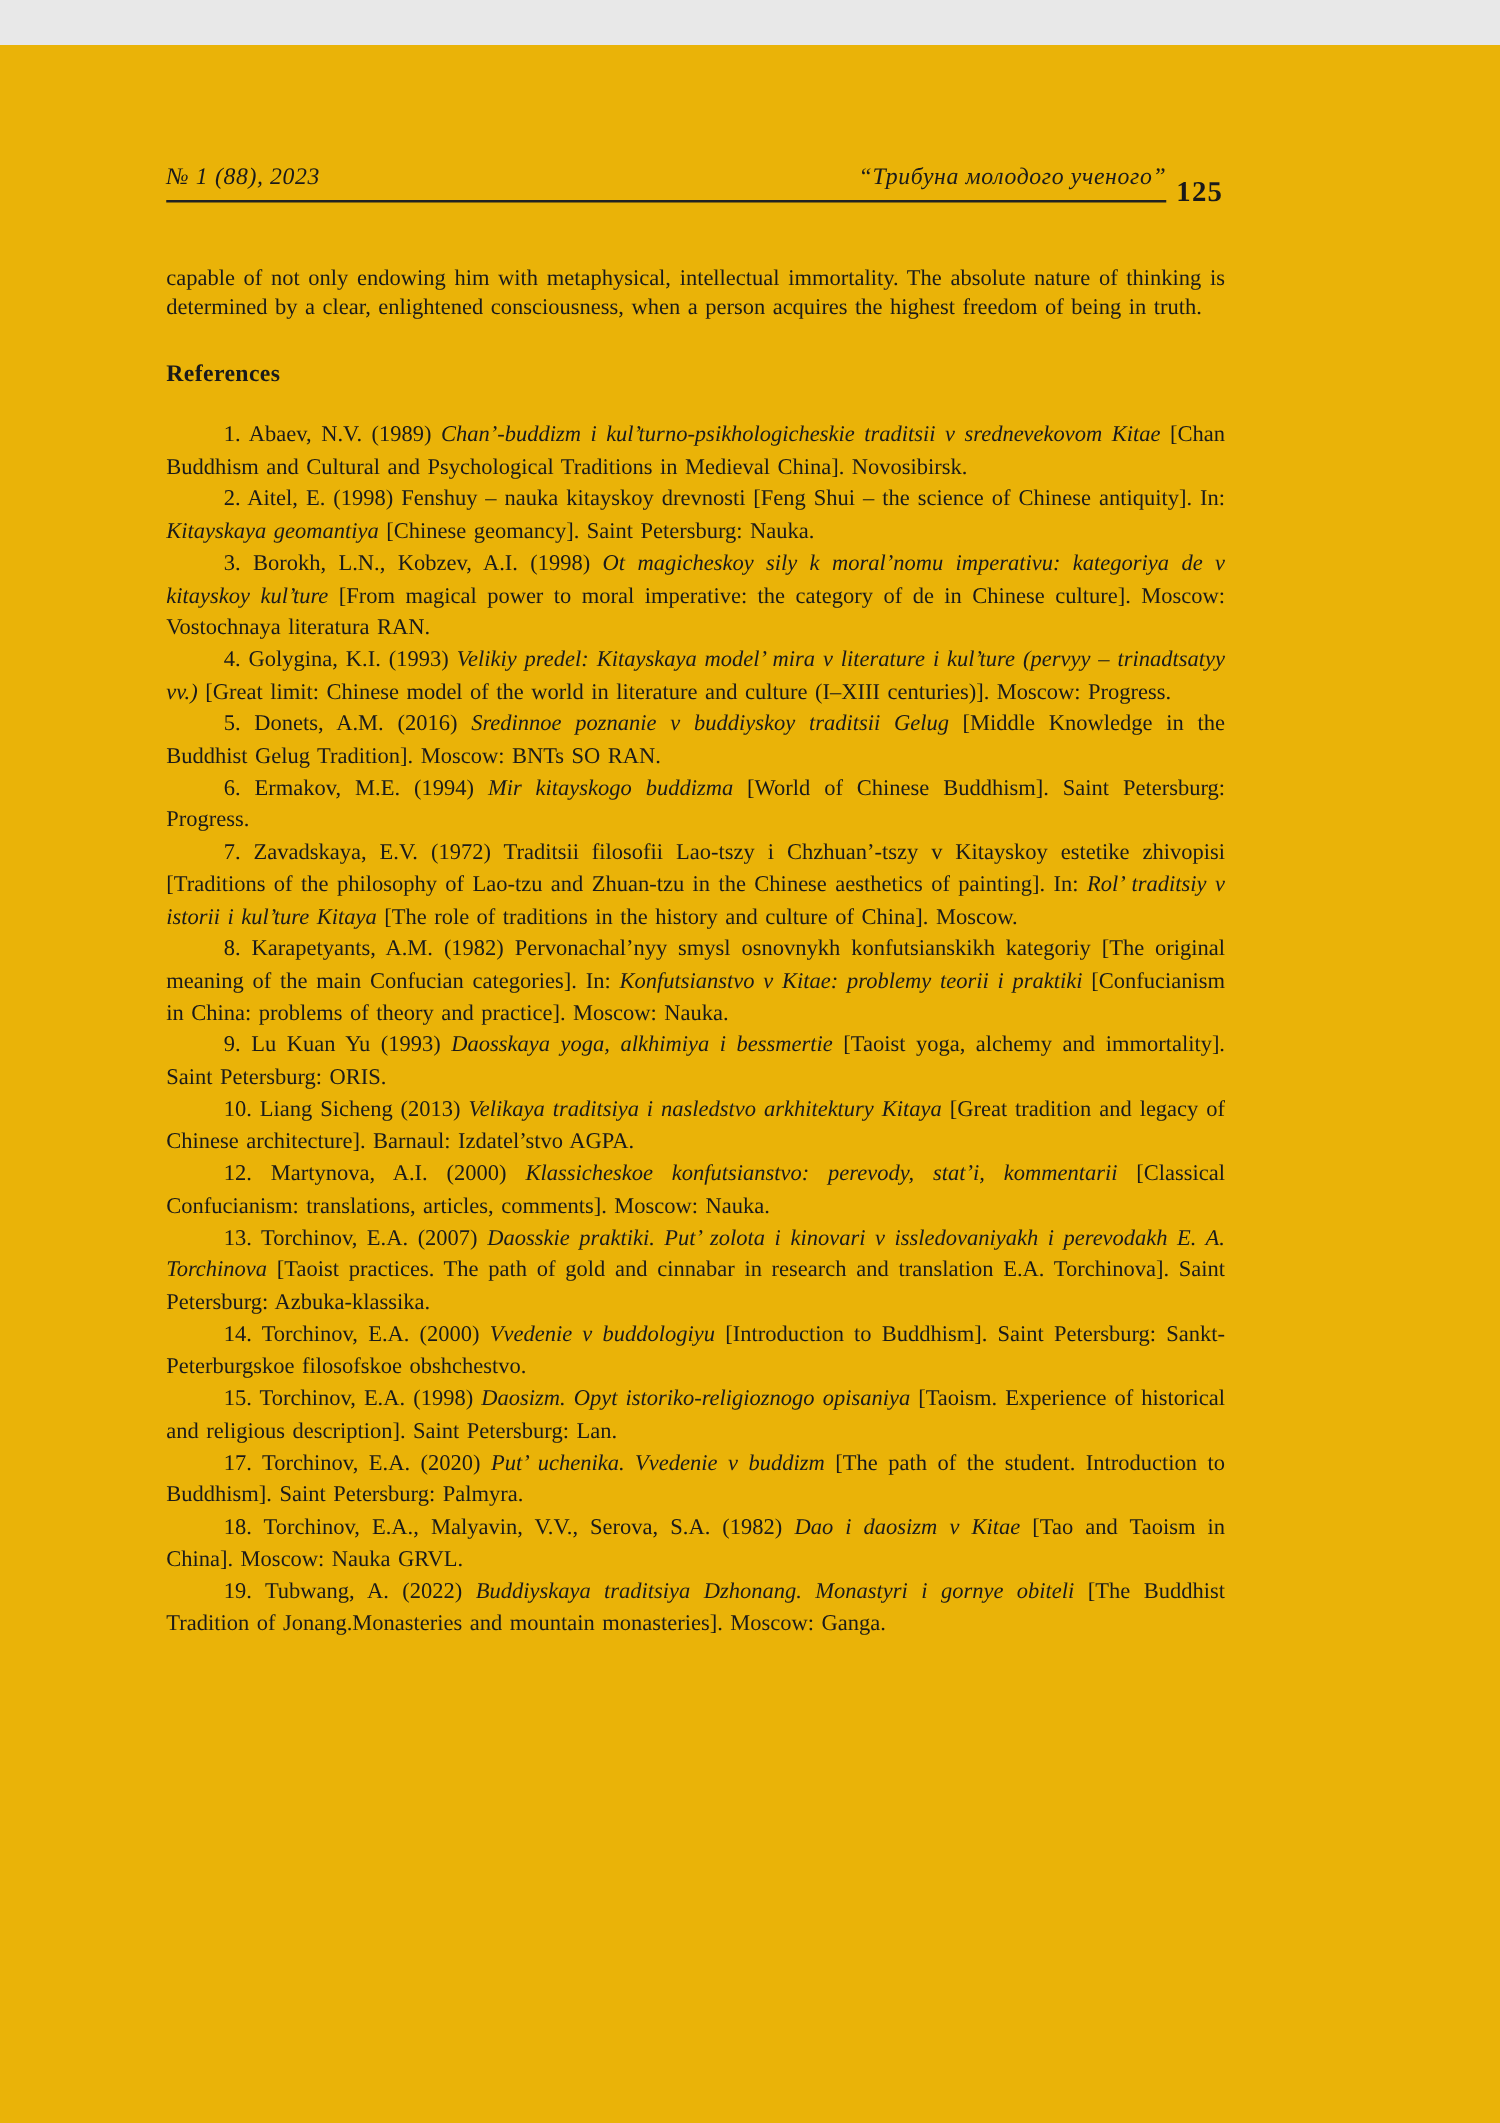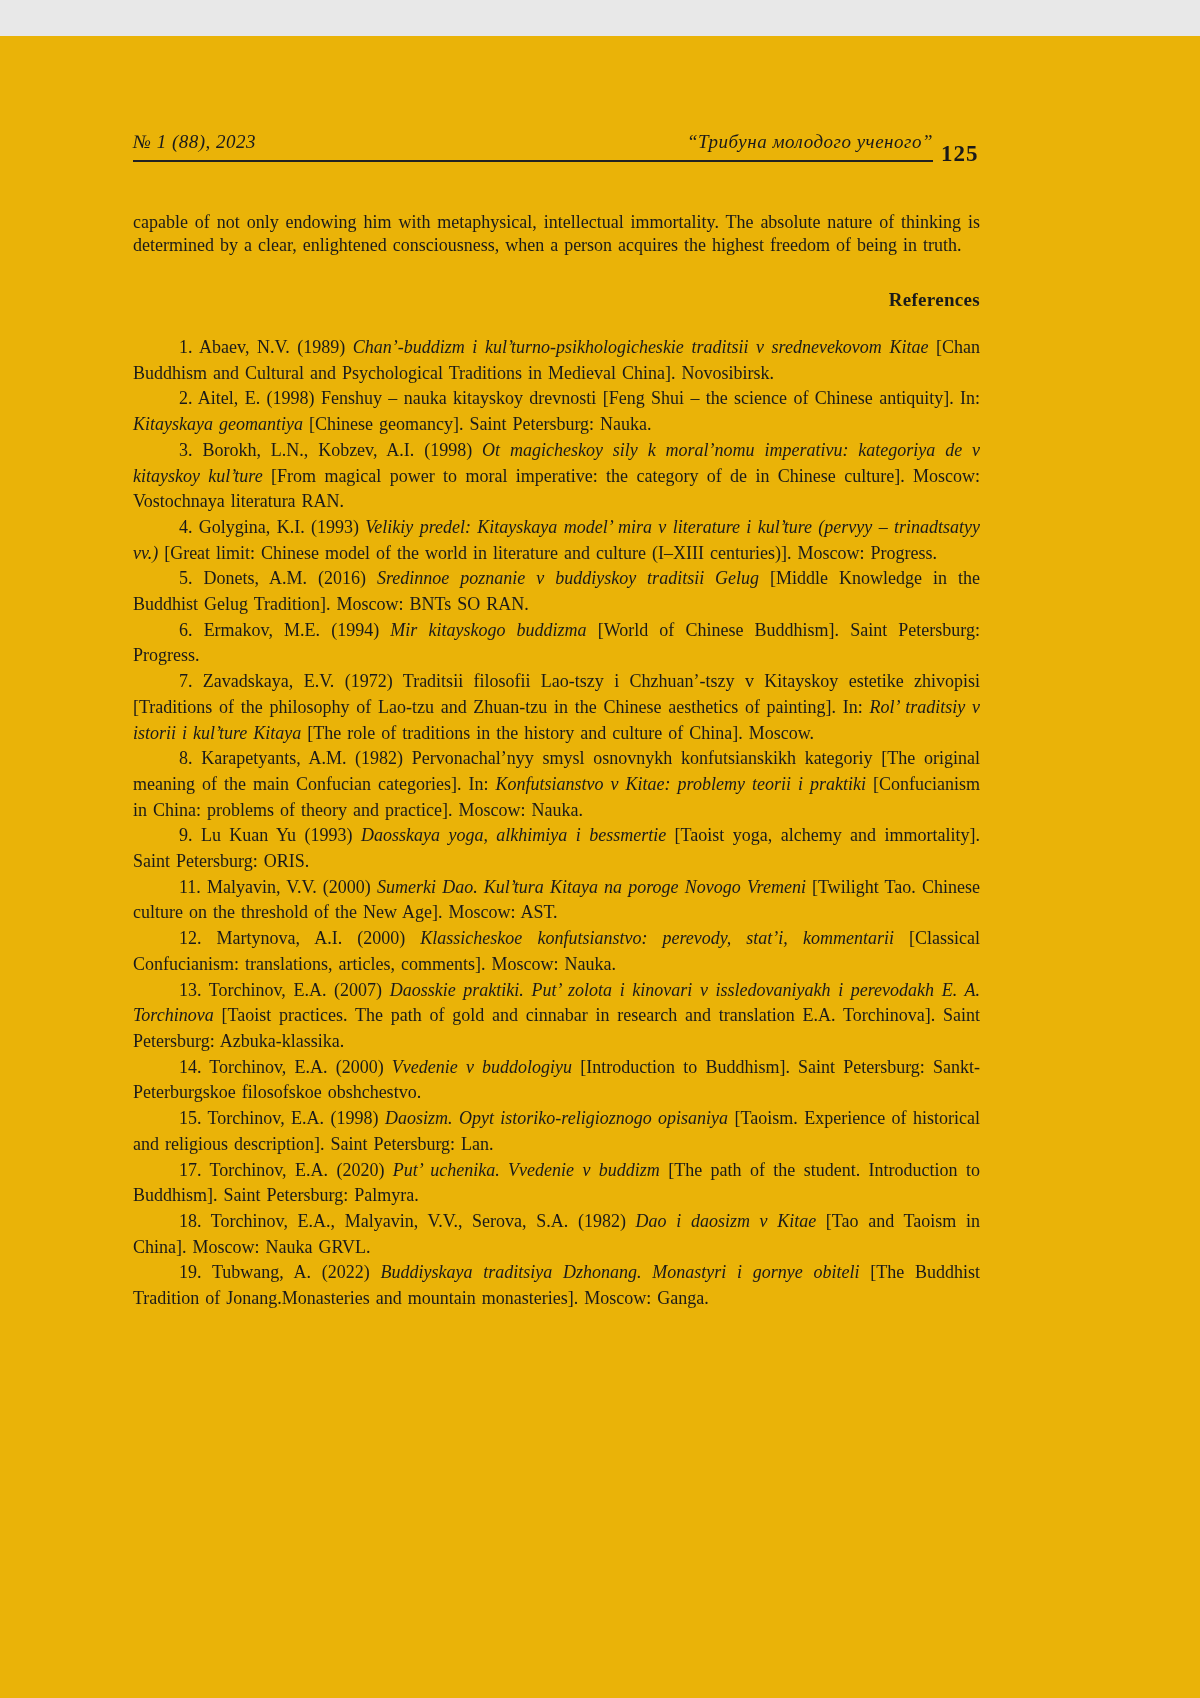--- a/index.html
+++ b/index.html
@@ -50,21 +50,21 @@
   }
   .body-par {
     margin: 38px 0 0 0;
     font-size: 18px;
     line-height: 23px;
     text-align: justify;
     word-spacing: 1.5px;
   }
   .refs-heading {
     margin: 32px 0 24px 0;
-    text-align: right;
+    text-align: left;
     font-size: 19px;
     font-weight: bold;
     letter-spacing: 0.3px;
   }
   .refs-list p {
     margin: 0;
     text-indent: 46px;
     font-size: 18px;
     line-height: 25.7px;
     text-align: justify;
@@ -95,21 +95,21 @@
     <div class="refs-list">
         <p><span>1. Abaev, N.V. (1989) </span><i>Chan’-buddizm i kul’turno-psikhologicheskie traditsii v srednevekovom Kitae</i><span> [Chan Buddhism and Cultural and Psychological Traditions in Medieval China]. Novosibirsk.</span></p>
         <p><span>2. Aitel, E. (1998) Fenshuy – nauka kitayskoy drevnosti [Feng Shui – the science of Chinese antiquity]. In: </span><i>Kitayskaya geomantiya</i><span> [Chinese geomancy]. Saint Petersburg: Nauka.</span></p>
         <p><span>3. Borokh, L.N., Kobzev, A.I. (1998) </span><i>Ot magicheskoy sily k moral’nomu imperativu: kategoriya de v kitayskoy kul’ture</i><span> [From magical power to moral imperative: the category of de in Chinese culture]. Moscow: Vostochnaya literatura RAN.</span></p>
         <p><span>4. Golygina, K.I. (1993) </span><i>Velikiy predel: Kitayskaya model’ mira v literature i kul’ture (pervyy – trinadtsatyy vv.)</i><span> [Great limit: Chinese model of the world in literature and culture (I–XIII centuries)]. Moscow: Progress.</span></p>
         <p><span>5. Donets, A.M. (2016) </span><i>Sredinnoe poznanie v buddiyskoy traditsii Gelug</i><span> [Middle Knowledge in the Buddhist Gelug Tradition]. Moscow: BNTs SO RAN.</span></p>
         <p><span>6. Ermakov, M.E. (1994) </span><i>Mir kitayskogo buddizma</i><span> [World of Chinese Buddhism]. Saint Petersburg: Progress.</span></p>
         <p><span>7. Zavadskaya, E.V. (1972) Traditsii filosofii Lao-tszy i Chzhuan’-tszy v Kitayskoy estetike zhivopisi [Traditions of the philosophy of Lao-tzu and Zhuan-tzu in the Chinese aesthetics of painting]. In: </span><i>Rol’ traditsiy v istorii i kul’ture Kitaya</i><span> [The role of traditions in the history and culture of China]. Moscow.</span></p>
         <p><span>8. Karapetyants, A.M. (1982) Pervonachal’nyy smysl osnovnykh konfutsianskikh kategoriy [The original meaning of the main Confucian categories]. In: </span><i>Konfutsianstvo v Kitae: problemy teorii i praktiki</i><span> [Confucianism in China: problems of theory and practice]. Moscow: Nauka.</span></p>
         <p><span>9. Lu Kuan Yu (1993) </span><i>Daosskaya yoga, alkhimiya i bessmertie</i><span> [Taoist yoga, alchemy and immortality]. Saint Petersburg: ORIS.</span></p>
-        <p><span>11. Malyavin, V.V. (2000) </span><i>Sumerki Dao. Kul’tura Kitaya na poroge Novogo Vremeni</i><span> [Twilight Tao. Chinese culture on the threshold of the New Age]. Moscow: AST.</span></p>
+        <p><span>10. Liang Sicheng (2013) </span><i>Velikaya traditsiya i nasledstvo arkhitektury Kitaya</i><span> [Great tradition and legacy of Chinese architecture]. Barnaul: Izdatel’stvo AGPA.</span></p>
         <p><span>12. Martynova, A.I. (2000) </span><i>Klassicheskoe konfutsianstvo: perevody, stat’i, kommentarii</i><span> [Classical Confucianism: translations, articles, comments]. Moscow: Nauka.</span></p>
         <p><span>13. Torchinov, E.A. (2007) </span><i>Daosskie praktiki. Put’ zolota i kinovari v issledovaniyakh i perevodakh E. A. Torchinova</i><span> [Taoist practices. The path of gold and cinnabar in research and translation E.A. Torchinova]. Saint Petersburg: Azbuka-klassika.</span></p>
         <p><span>14. Torchinov, E.A. (2000) </span><i>Vvedenie v buddologiyu</i><span> [Introduction to Buddhism]. Saint Petersburg: Sankt-Peterburgskoe filosofskoe obshchestvo.</span></p>
         <p><span>15. Torchinov, E.A. (1998) </span><i>Daosizm. Opyt istoriko-religioznogo opisaniya</i><span> [Taoism. Experience of historical and religious description]. Saint Petersburg: Lan.</span></p>
         <p><span>17. Torchinov, E.A. (2020) </span><i>Put’ uchenika. Vvedenie v buddizm</i><span> [The path of the student. Introduction to Buddhism]. Saint Petersburg: Palmyra.</span></p>
         <p><span>18. Torchinov, E.A., Malyavin, V.V., Serova, S.A. (1982) </span><i>Dao i daosizm v Kitae</i><span> [Tao and Taoism in China]. Moscow: Nauka GRVL.</span></p>
         <p><span>19. Tubwang, A. (2022) </span><i>Buddiyskaya traditsiya Dzhonang. Monastyri i gornye obiteli</i><span> [The Buddhist Tradition of Jonang.Monasteries and mountain monasteries]. Moscow: Ganga.</span></p>
       </div>
 
   </div>

